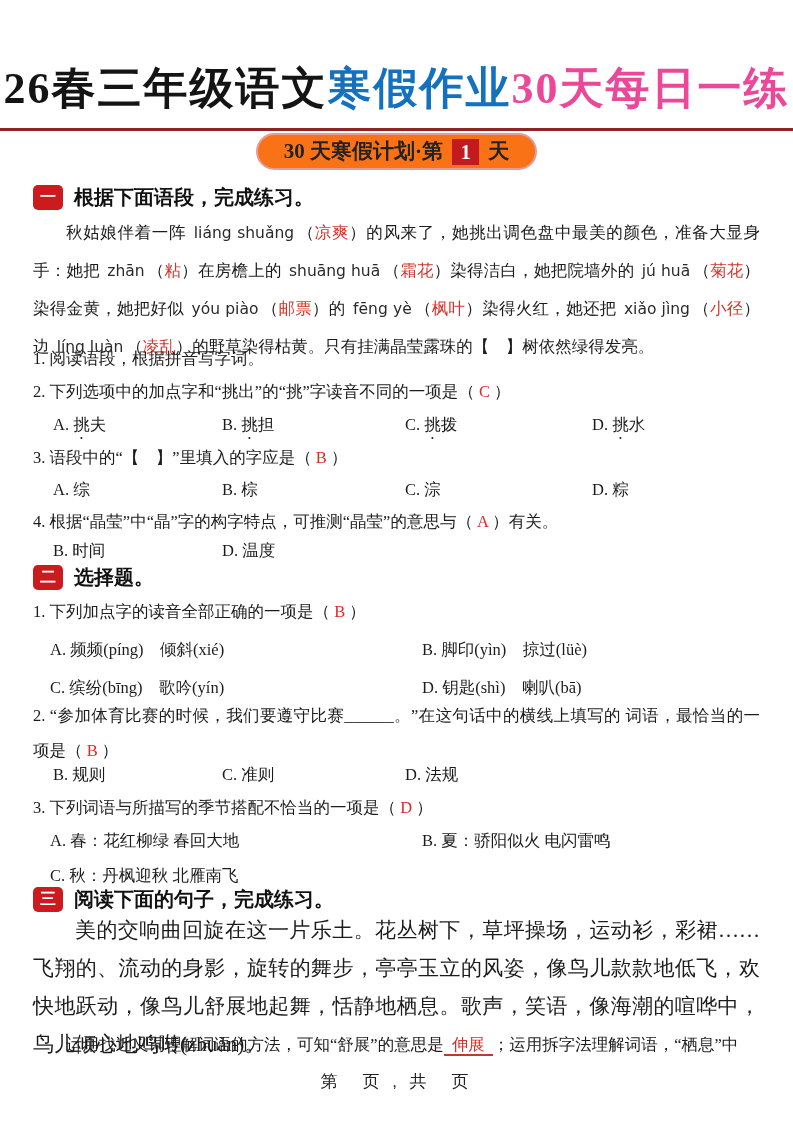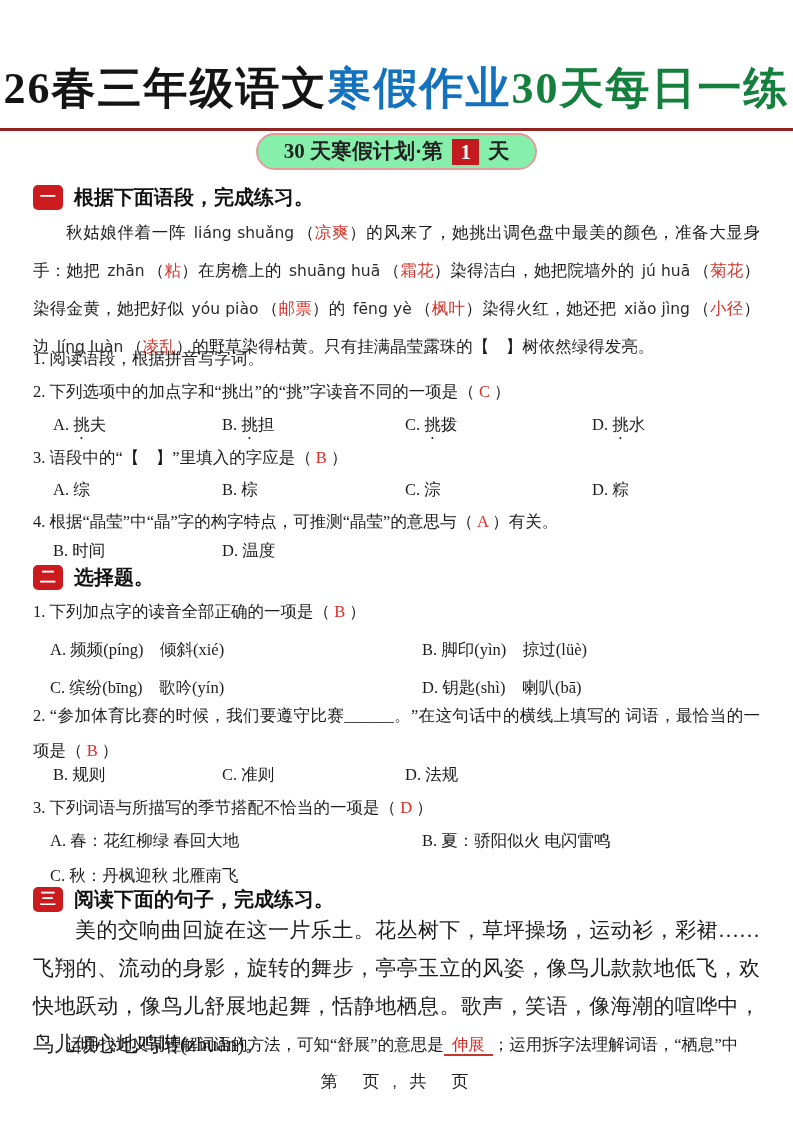--- a/index.html
+++ b/index.html
@@ -16,31 +16,31 @@
   
   .main-title {
     position: absolute; top: 58px; left: 0; right: 0;
     text-align: center;
     font-size: 44px; font-weight: bold; line-height: 62px;
     letter-spacing: 2px;
     white-space: nowrap;
   }
   .t-black { color: #141414; }
   .t-blue  { color: #1371bd; }
-  .t-red   { color: #15803d; }
+  .t-red   { color: #ec4899; }
   .title-rule {
     position: absolute; top: 128px; left: 0; right: 0;
     height: 3px; background: #8f2423;
   }
   .pill-row {
     position: absolute; top: 133px; left: 0; right: 0;
     display: flex; justify-content: center;
   }
   .pill {
-    background: #86efac;
+    background: #f97316;
     border: 2px solid #e39c9b;
     border-radius: 20px;
     padding: 3px 26px;
     display: inline-flex; align-items: center; gap: 9px;
     font-size: 21px; font-weight: bold; color: #222;
     line-height: 27px;
   }
   .day-box {
     background: #c31a20; color: #ffffff;
     display: inline-block; min-width: 27px; text-align: center;

